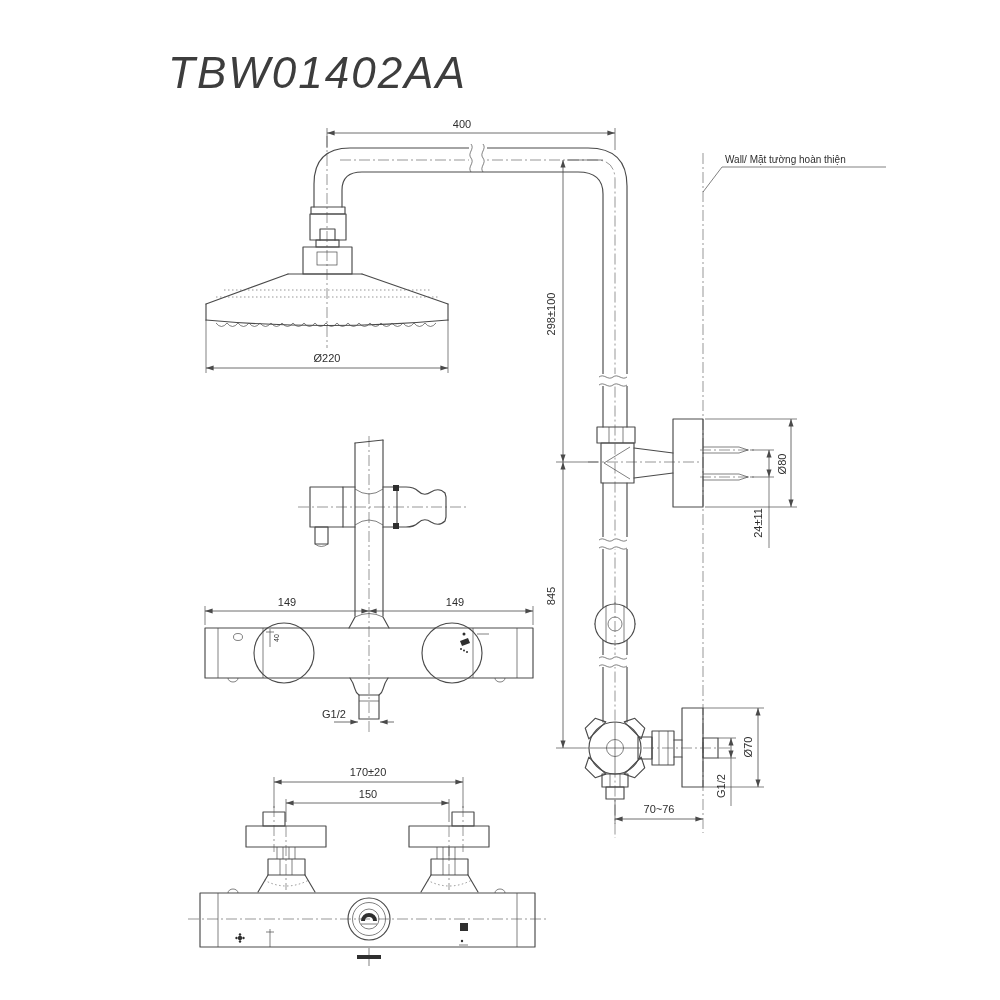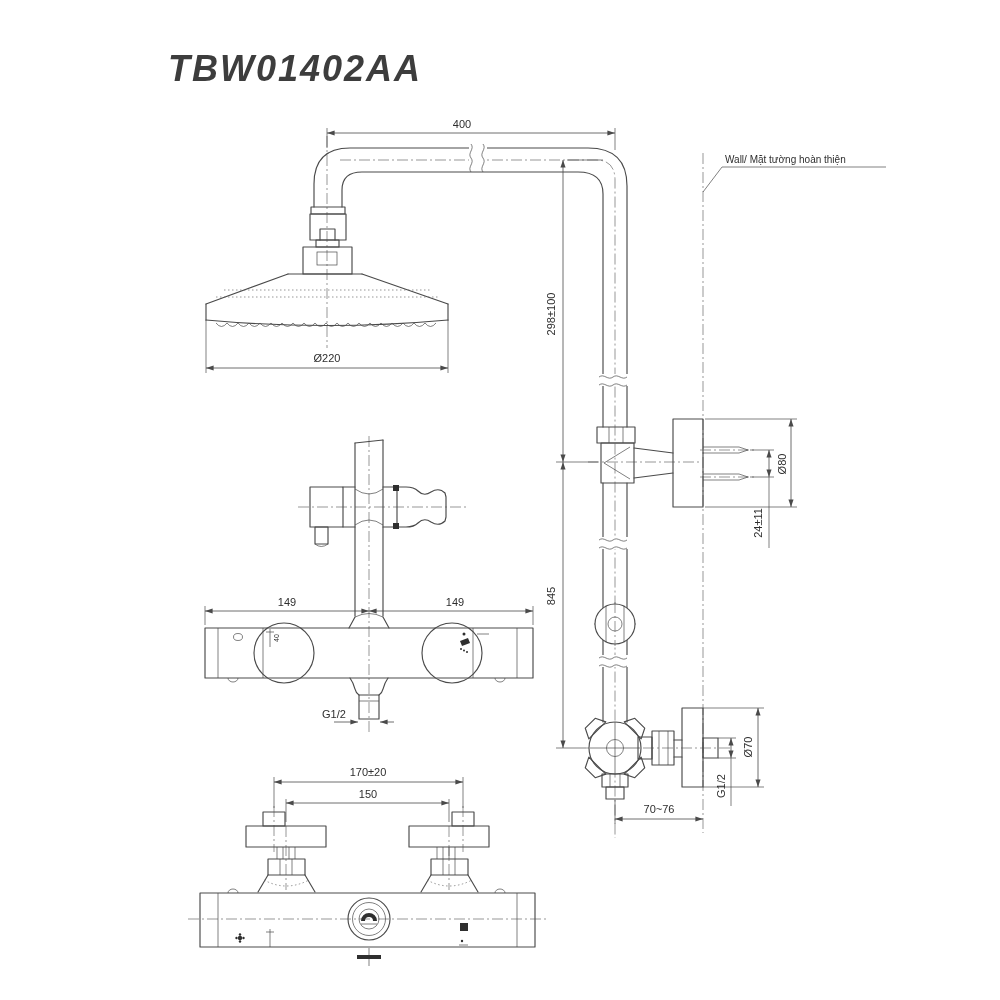--- a/index.html
+++ b/index.html
@@ -1,18 +1,18 @@
 <!DOCTYPE html>
 <html><head>
 <meta charset="utf-8">
 <style>
   html,body{margin:0;padding:0;background:#ffffff;}
   .page{position:relative;width:1000px;height:1000px;background:#ffffff;overflow:hidden;
         font-family:"Liberation Sans",sans-serif;}
-  .title{position:absolute;left:168px;top:48px;font-size:36px;font-weight:bold;font-style:italic;
+  .title{position:absolute;left:168px;top:48px;font-size:44px;font-weight:normal;font-style:italic;
          letter-spacing:2px;color:#3d3d3d;}
   svg{position:absolute;left:0;top:0;}
   .ln{fill:none;stroke:#4a4a4a;stroke-width:1.15;stroke-linejoin:round;stroke-linecap:round;}
   .thin{fill:none;stroke:#4a4a4a;stroke-width:0.7;}
   .cl{fill:none;stroke:#6a6a6a;stroke-width:0.7;stroke-dasharray:11 3 2 3;}
   .dot{fill:none;stroke:#6a6a6a;stroke-width:0.7;stroke-dasharray:1.5 2.5;}
   .dima{fill:none;stroke:#4a4a4a;stroke-width:0.8;marker-start:url(#aS);marker-end:url(#aE);}
   .dimE{fill:none;stroke:#4a4a4a;stroke-width:0.8;marker-end:url(#aE);}
   .dimS{fill:none;stroke:#4a4a4a;stroke-width:0.8;marker-start:url(#aS);}
   .wht{fill:#ffffff;stroke:none;}

